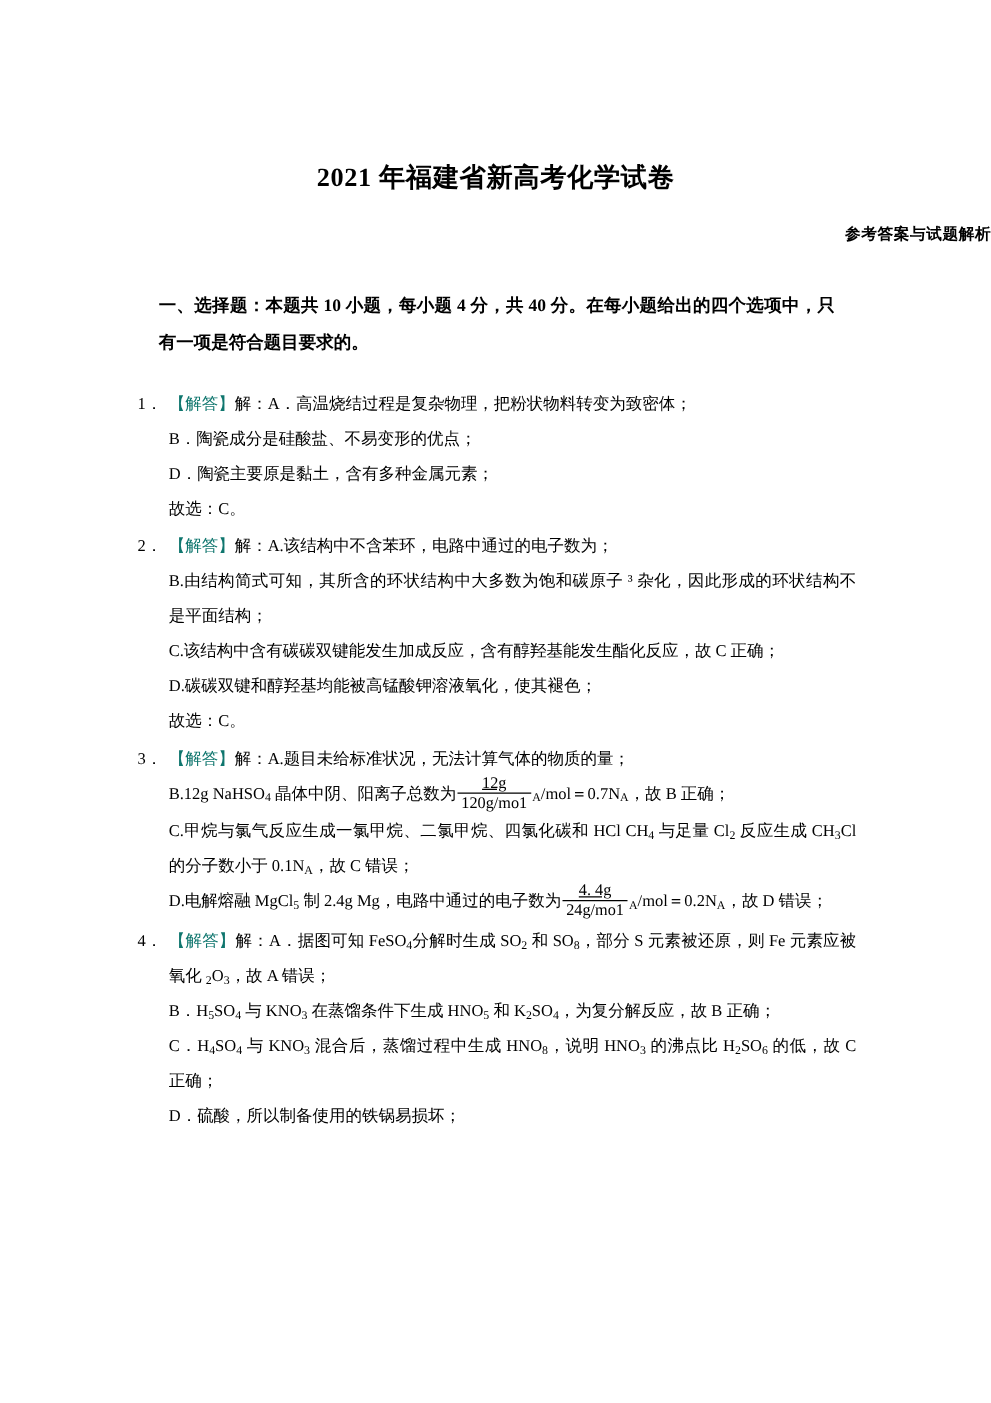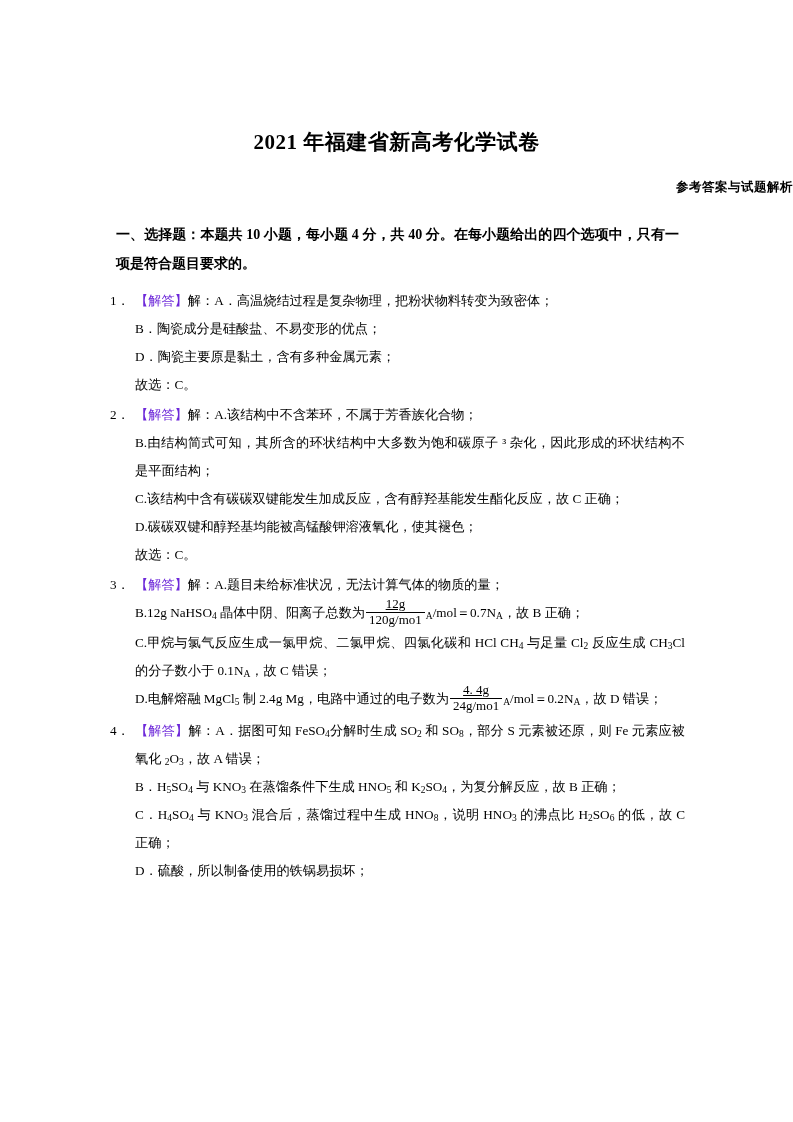--- a/index.html
+++ b/index.html
@@ -44,21 +44,21 @@
     padding-left: 110px;
     padding-right: 108px;
     padding-top: 19px;
   }
   .section-head {
     font-size: 14px;
     font-weight: bold;
     line-height: 2.07;
     text-align: justify;
     text-justify: inter-ideograph;
-    margin: 6px;
+    margin: 17px;
   }
   .q-block {
     margin: 0;
     padding-top: 2px;
   }
   .q-line {
     font-size: 13.2px;
     line-height: 2.12;
     margin: 0;
     text-indent: 0;
@@ -71,21 +71,21 @@
     padding-left: 25px;
   }
   .q-num {
     position: absolute;
     left: 0;
     top: 0;
     width: 24px;
     font-size: 13.2px;
   }
   .marker {
-    color: #6d28d9;
+    color: #0f766e;
   }
   sub {
     font-size: 72%;
     vertical-align: -0.22em;
     line-height: 0;
   }
   .frac {
     display: inline-block;
     vertical-align: middle;
     text-align: center;
@@ -132,21 +132,21 @@
       <div class="q-line">
         <span>D．陶瓷主要原是黏土，含有多种金属元素；</span>
       </div>
       <div class="q-line">
         <span>故选：C。</span>
       </div>
     </div>
 
     <div class="q-block">
       <div class="q-line first">
-        <span class="q-num">2．</span><span class="marker">【解答】</span><span>解：</span><span>A.该结构中不含苯环，不属于芳香族化合物；</span>
+        <span class="q-num">2．</span><span class="marker">【解答】</span><span>解：</span><span>A.该结构中不含苯环，电路中通过的电子数为；</span>
       </div>
       <div class="q-line">
         <span>B.由结构简式可知，其所含的环状结构中大多数为饱和碳原子 ³ 杂化，因此形成的环状结构不是平面结构；</span>
       </div>
       <div class="q-line">
         <span>C.该结构中含有碳碳双键能发生加成反应，含有醇羟基能发生酯化反应，故 C 正确；</span>
       </div>
       <div class="q-line">
         <span>D.碳碳双键和醇羟基均能被高锰酸钾溶液氧化，使其褪色；</span>
       </div>

